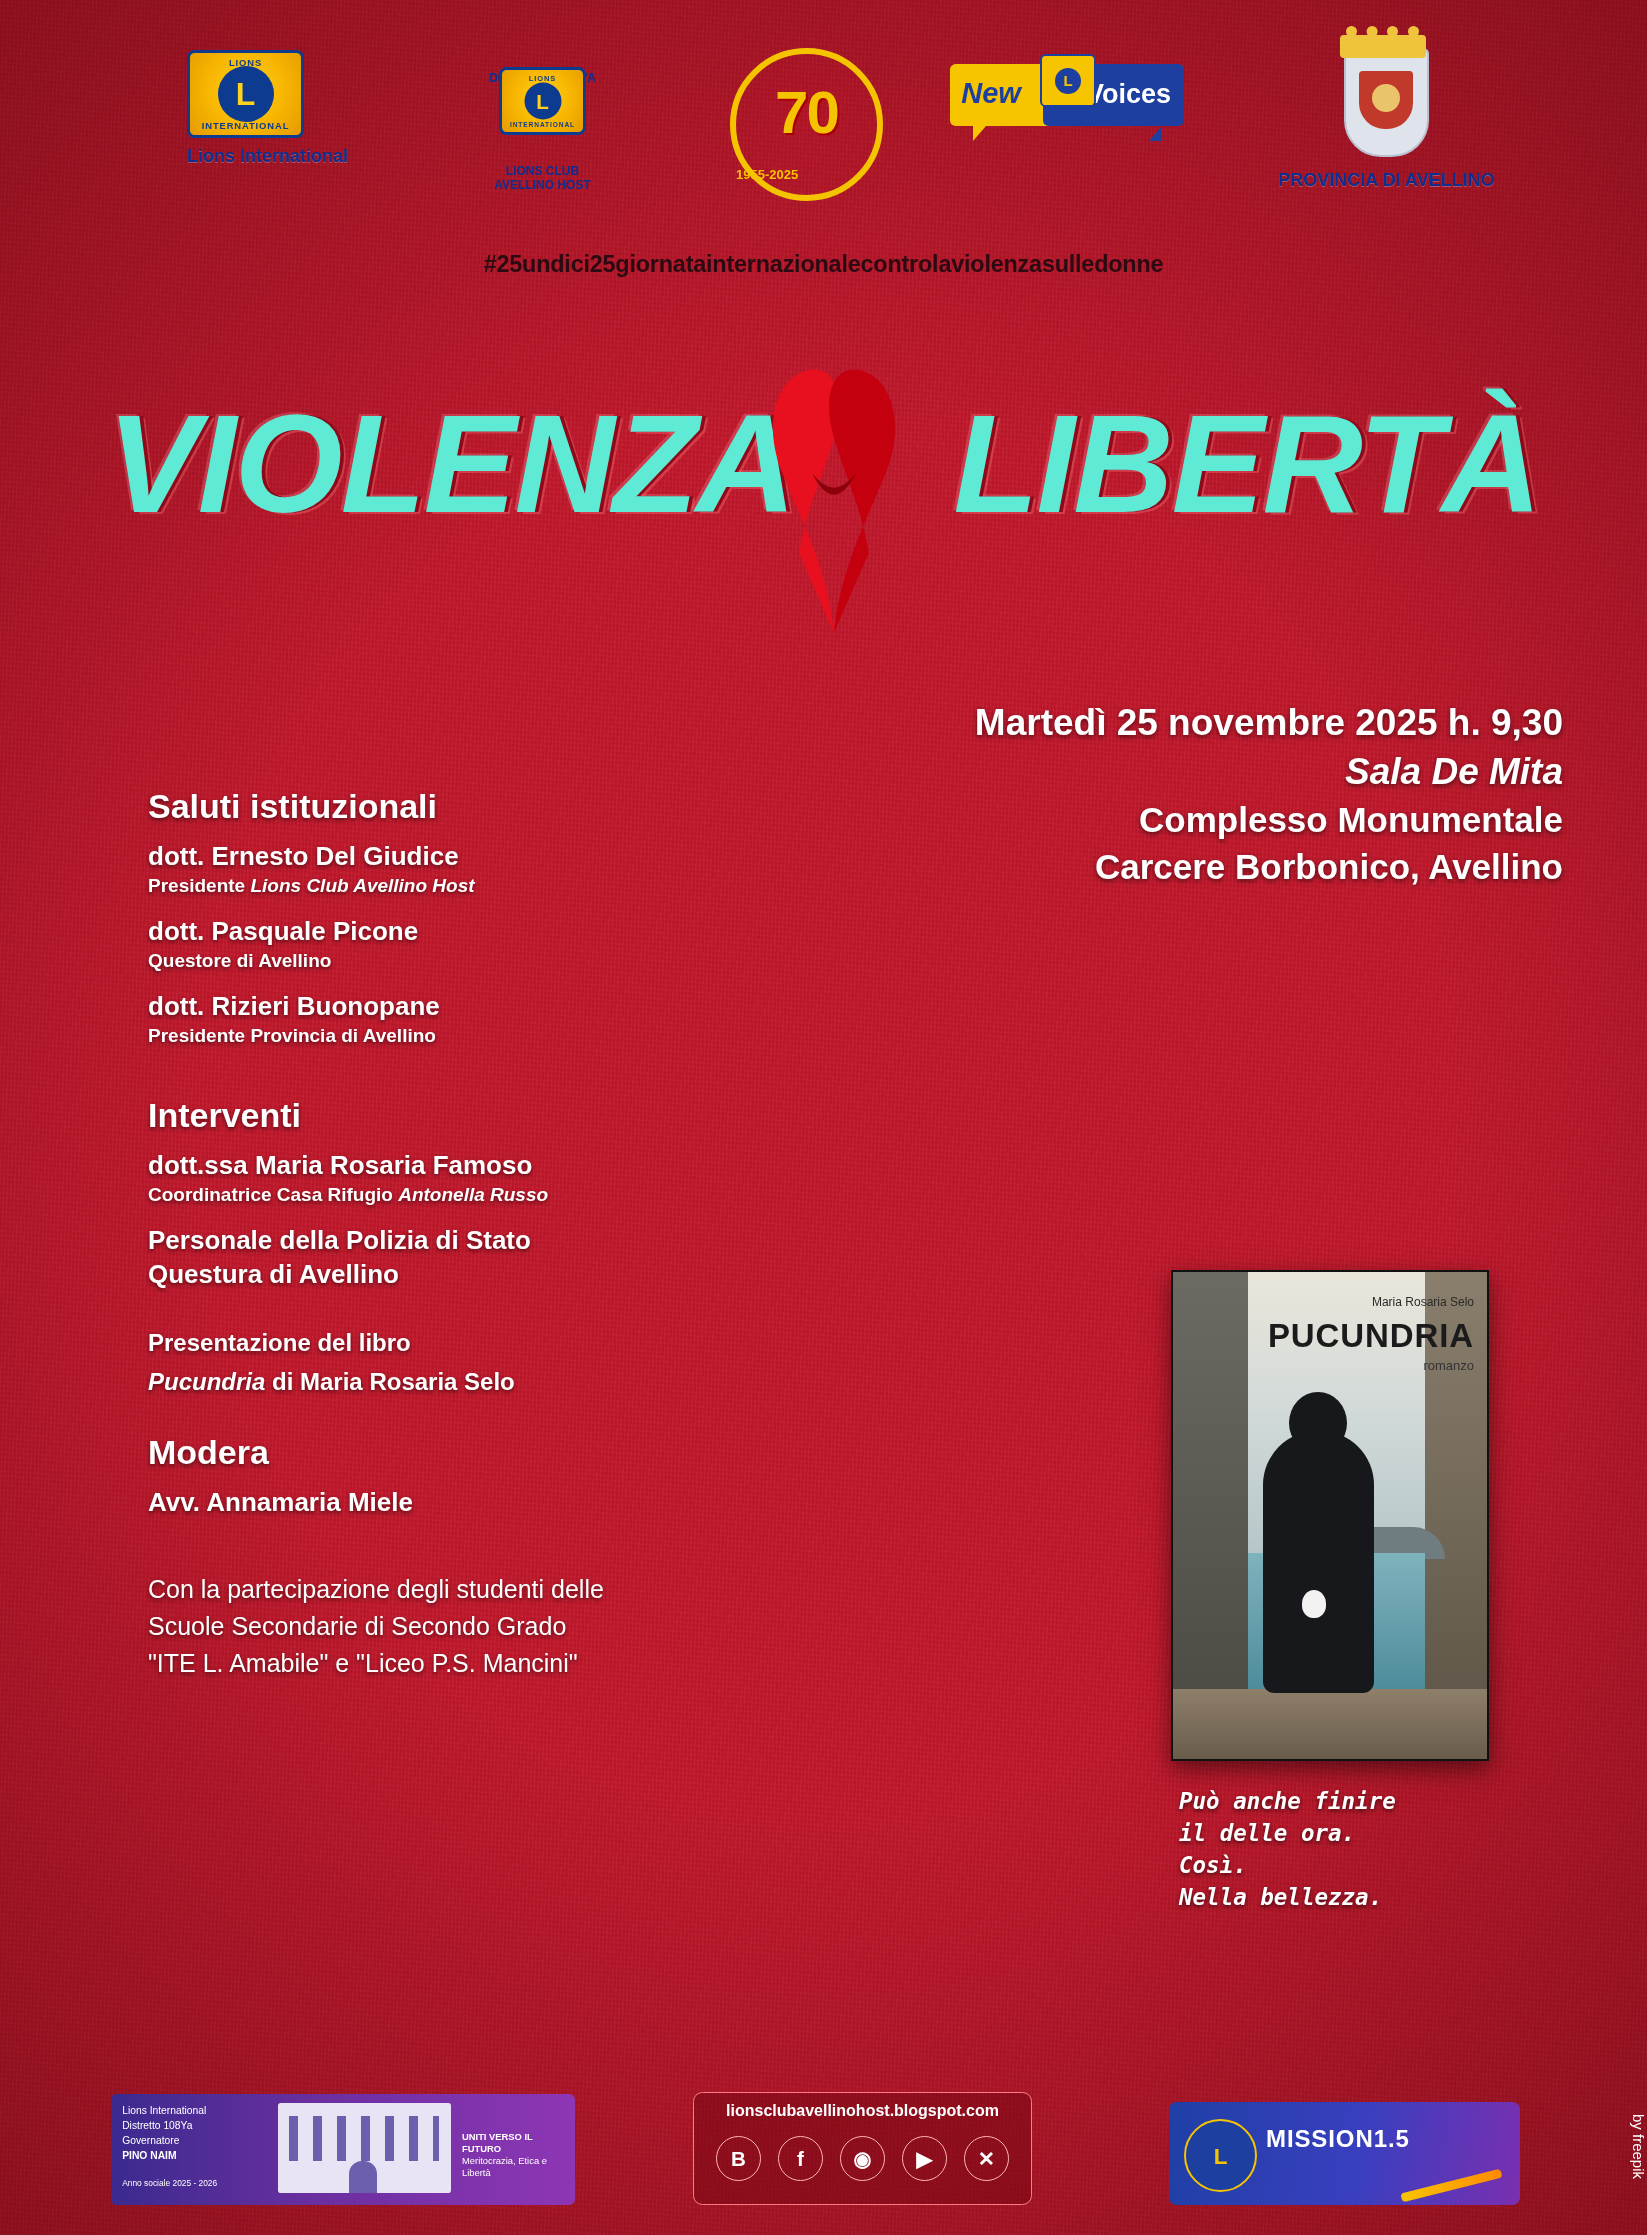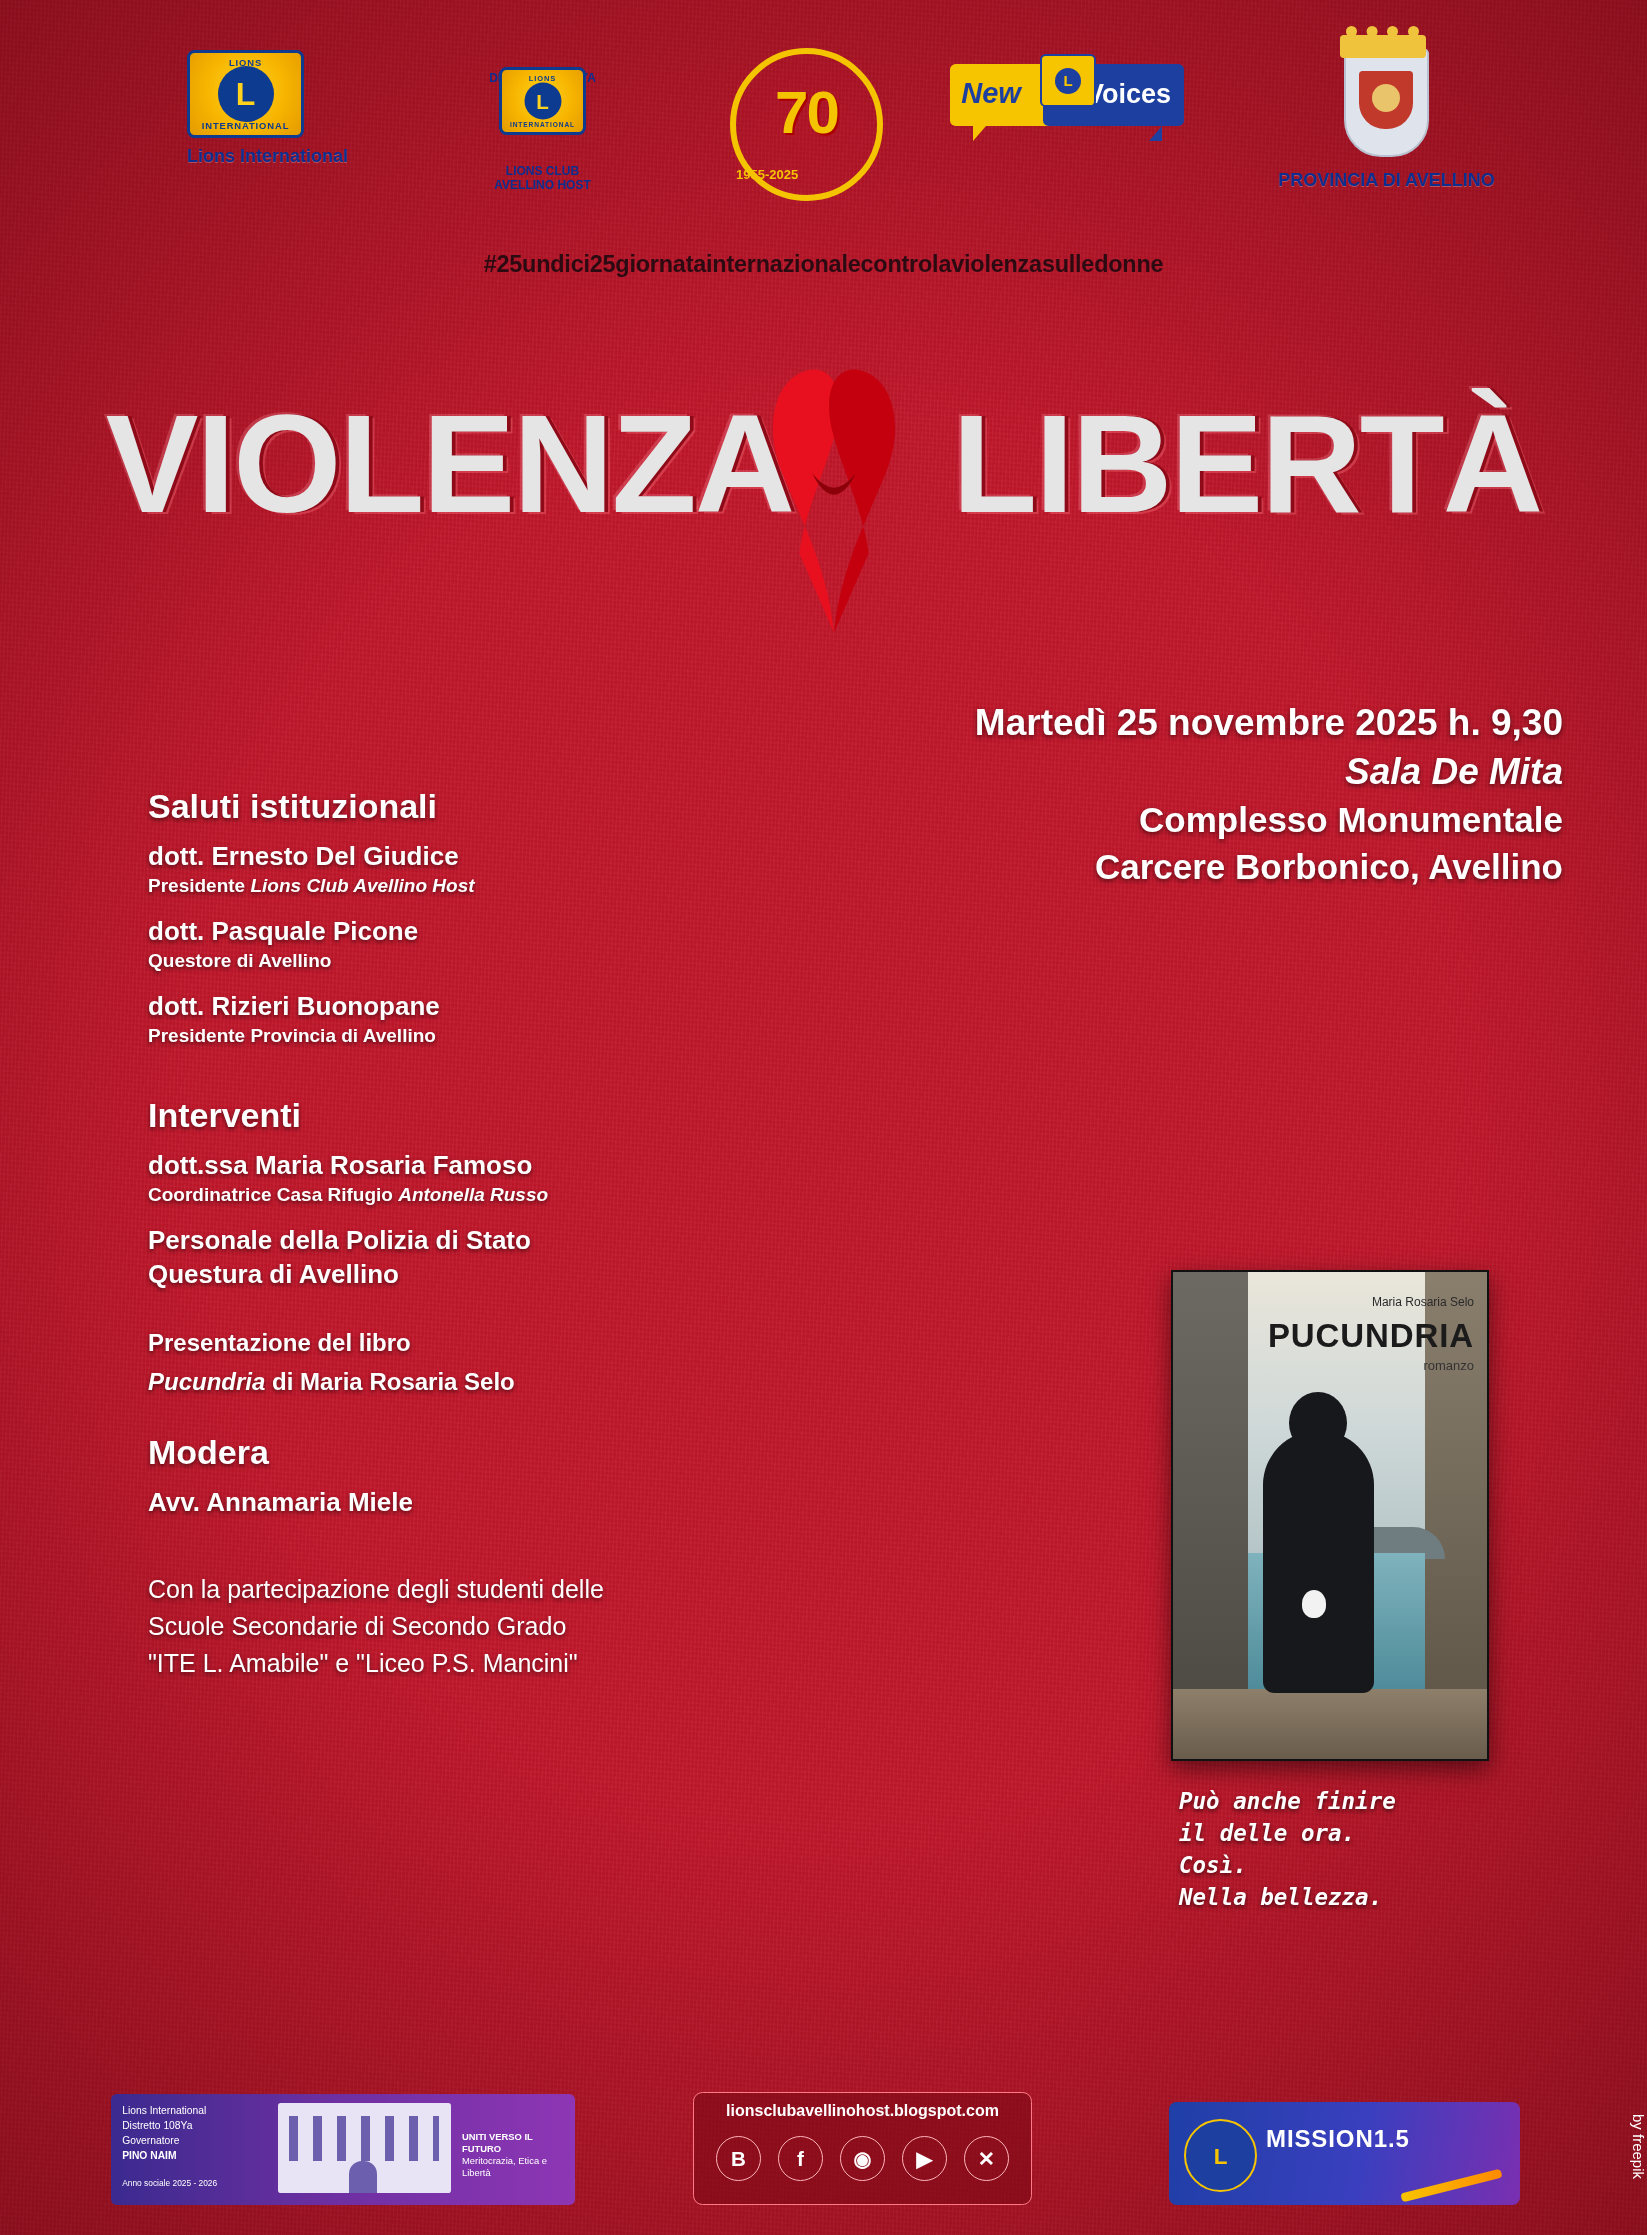--- a/index.html
+++ b/index.html
@@ -95,21 +95,21 @@
   .crest .inner{position:absolute;left:13px;top:20.6px;width:54px;height:58px;background:#c0392b;border-radius:3.7px 3.7px 26px 26px;}
   .crest .inner:after{content:"";position:absolute;left:13px;top:13px;width:28px;height:28px;background:#e9c46a;border-radius:50%;}
   
   .hashtag{
     position:absolute;top:251px;left:0;width:1647px;text-align:center;
     color:#2b0a12;font-size:23.4px;font-weight:bold;letter-spacing:-0.2px;
   }
   
   .title-wrap{position:absolute;top:389px;left:0;width:1647px;height:197px;text-align:center;}
   .title{
-    font-size:139px;font-weight:bold;color:#e5e5e5;
+    font-size:139px;font-weight:bold;font-style:italic;color:#5eead4;
     letter-spacing:-1.9px;line-height:150px;
     text-shadow:
       3.7px 0 0 #8e0a18, 5.6px 1.9px 0 rgba(255,120,130,0.35),
       -2.8px -1.9px 0 rgba(255,160,170,0.25);
     white-space:nowrap;
   }
   .ribbon{
     position:absolute;left:745px;top:-28px;width:178px;height:272px;
     pointer-events:none;
   }

